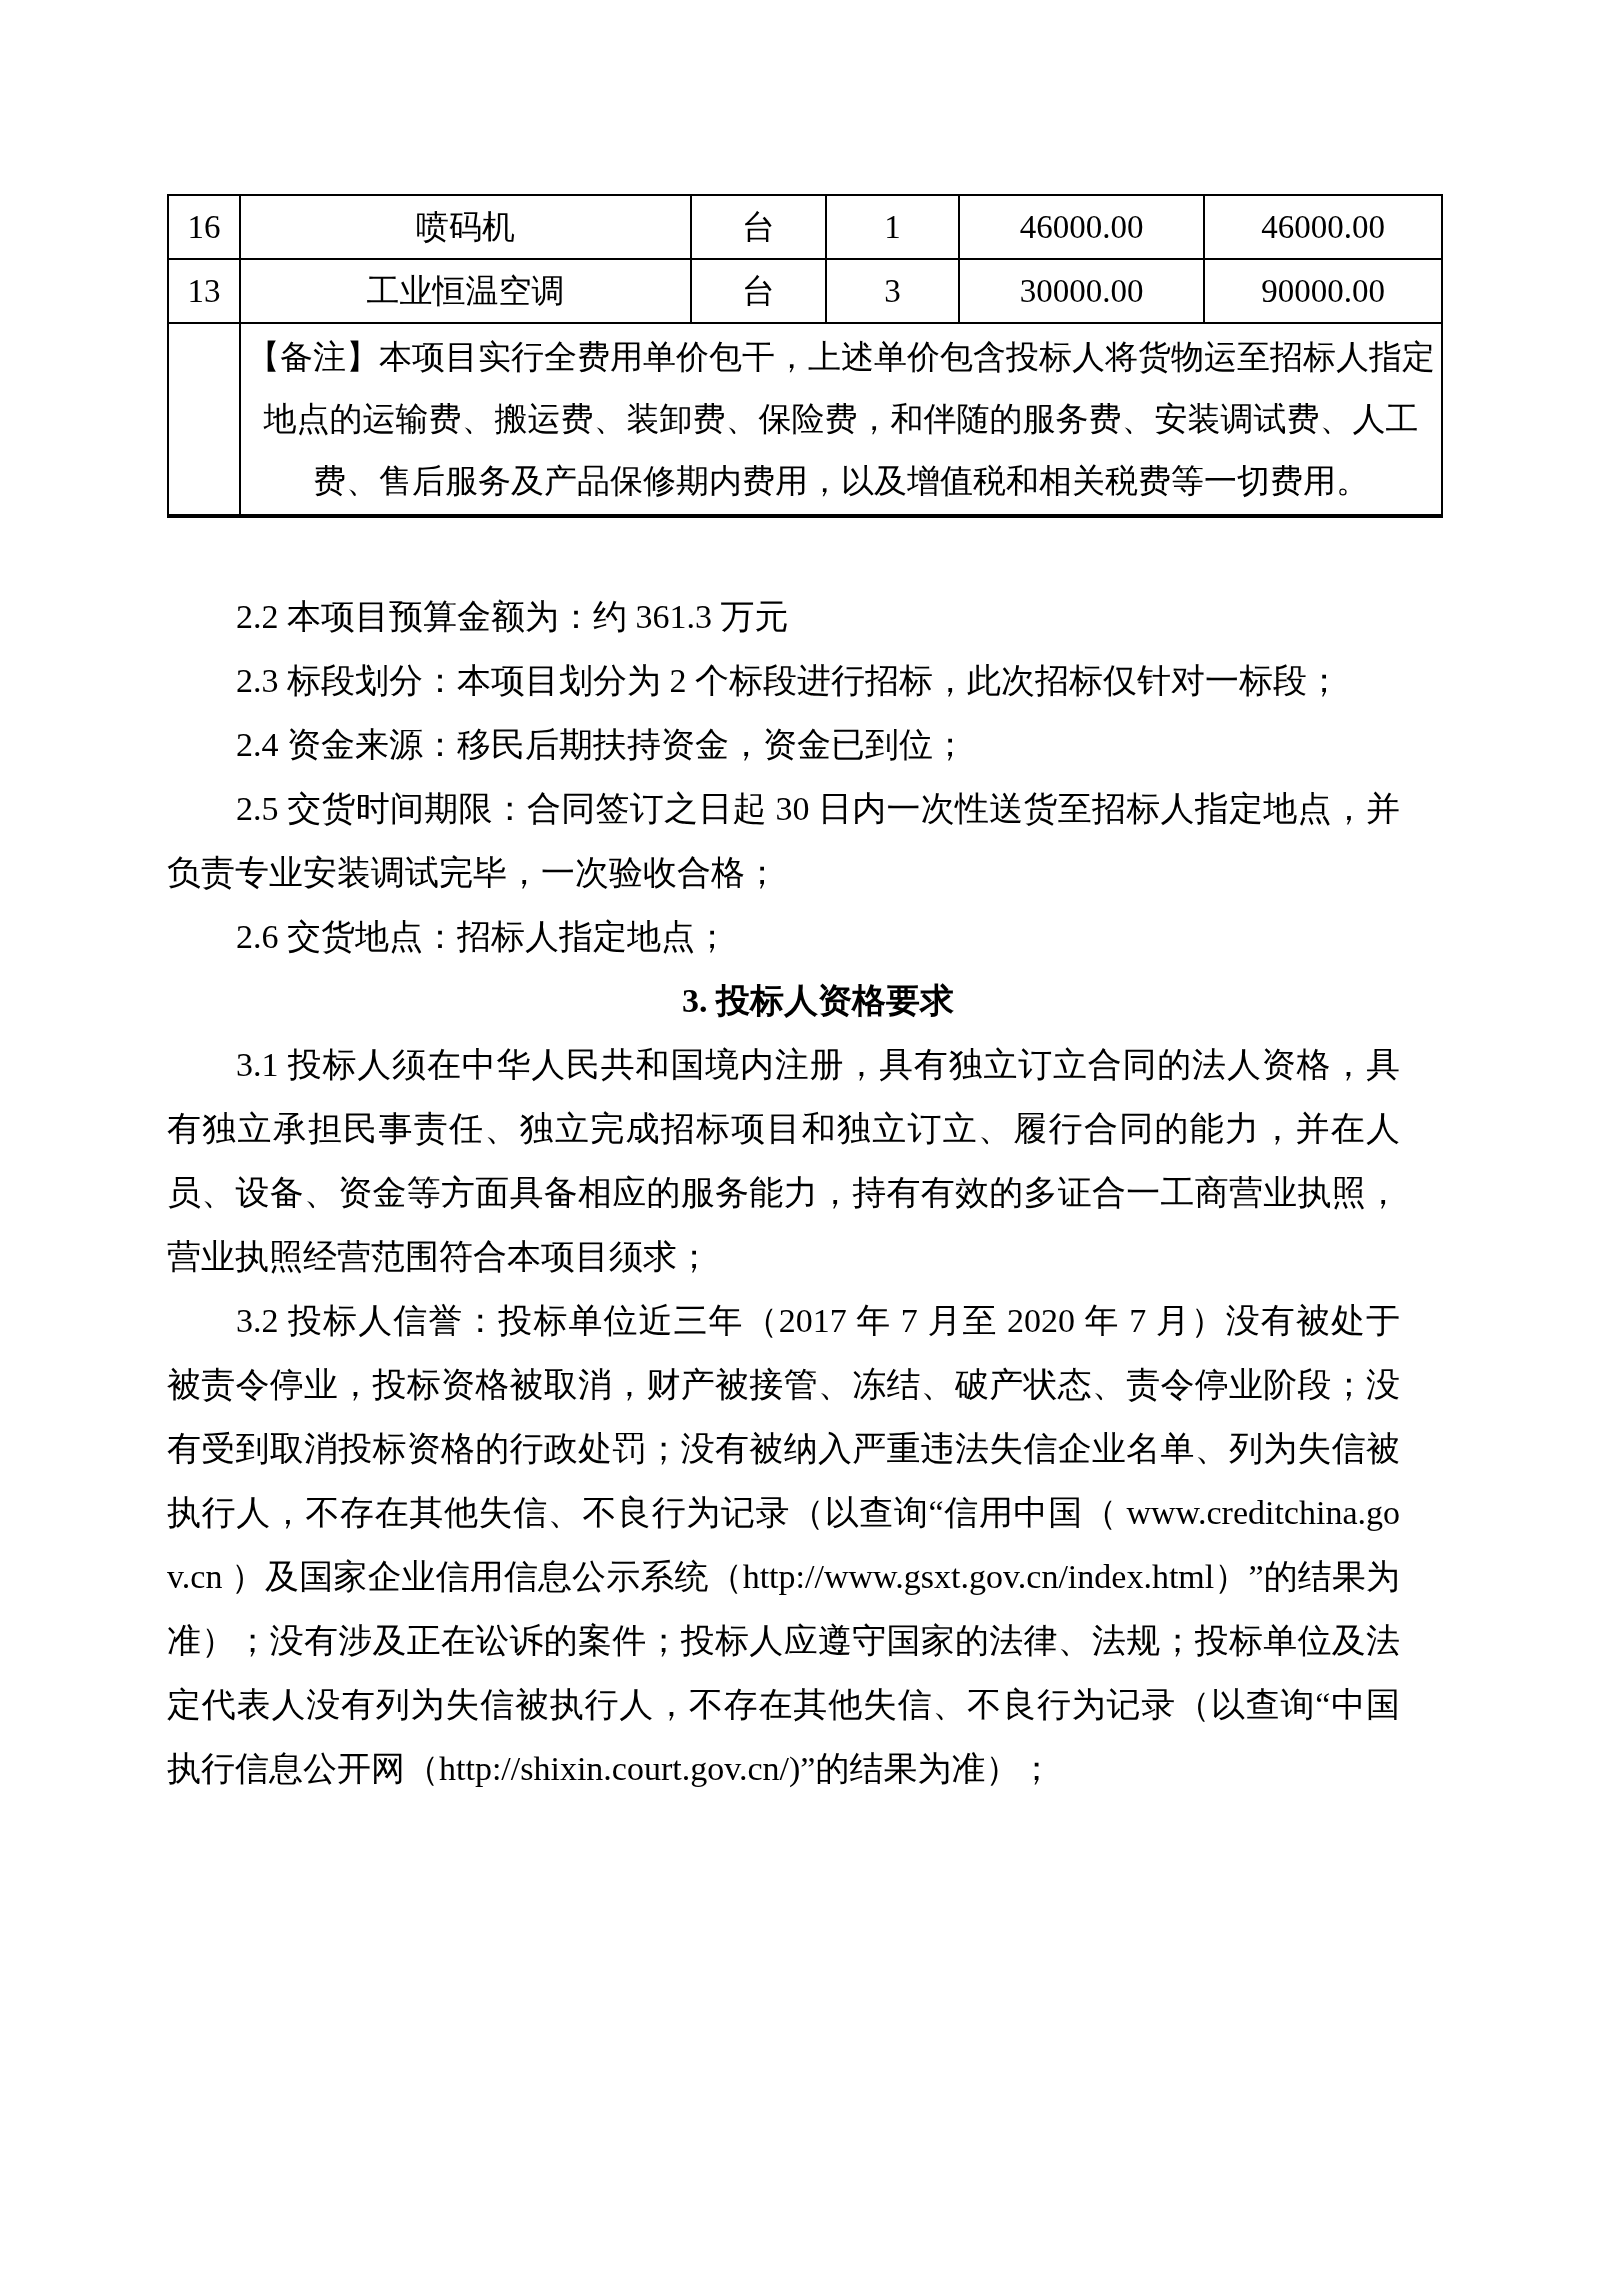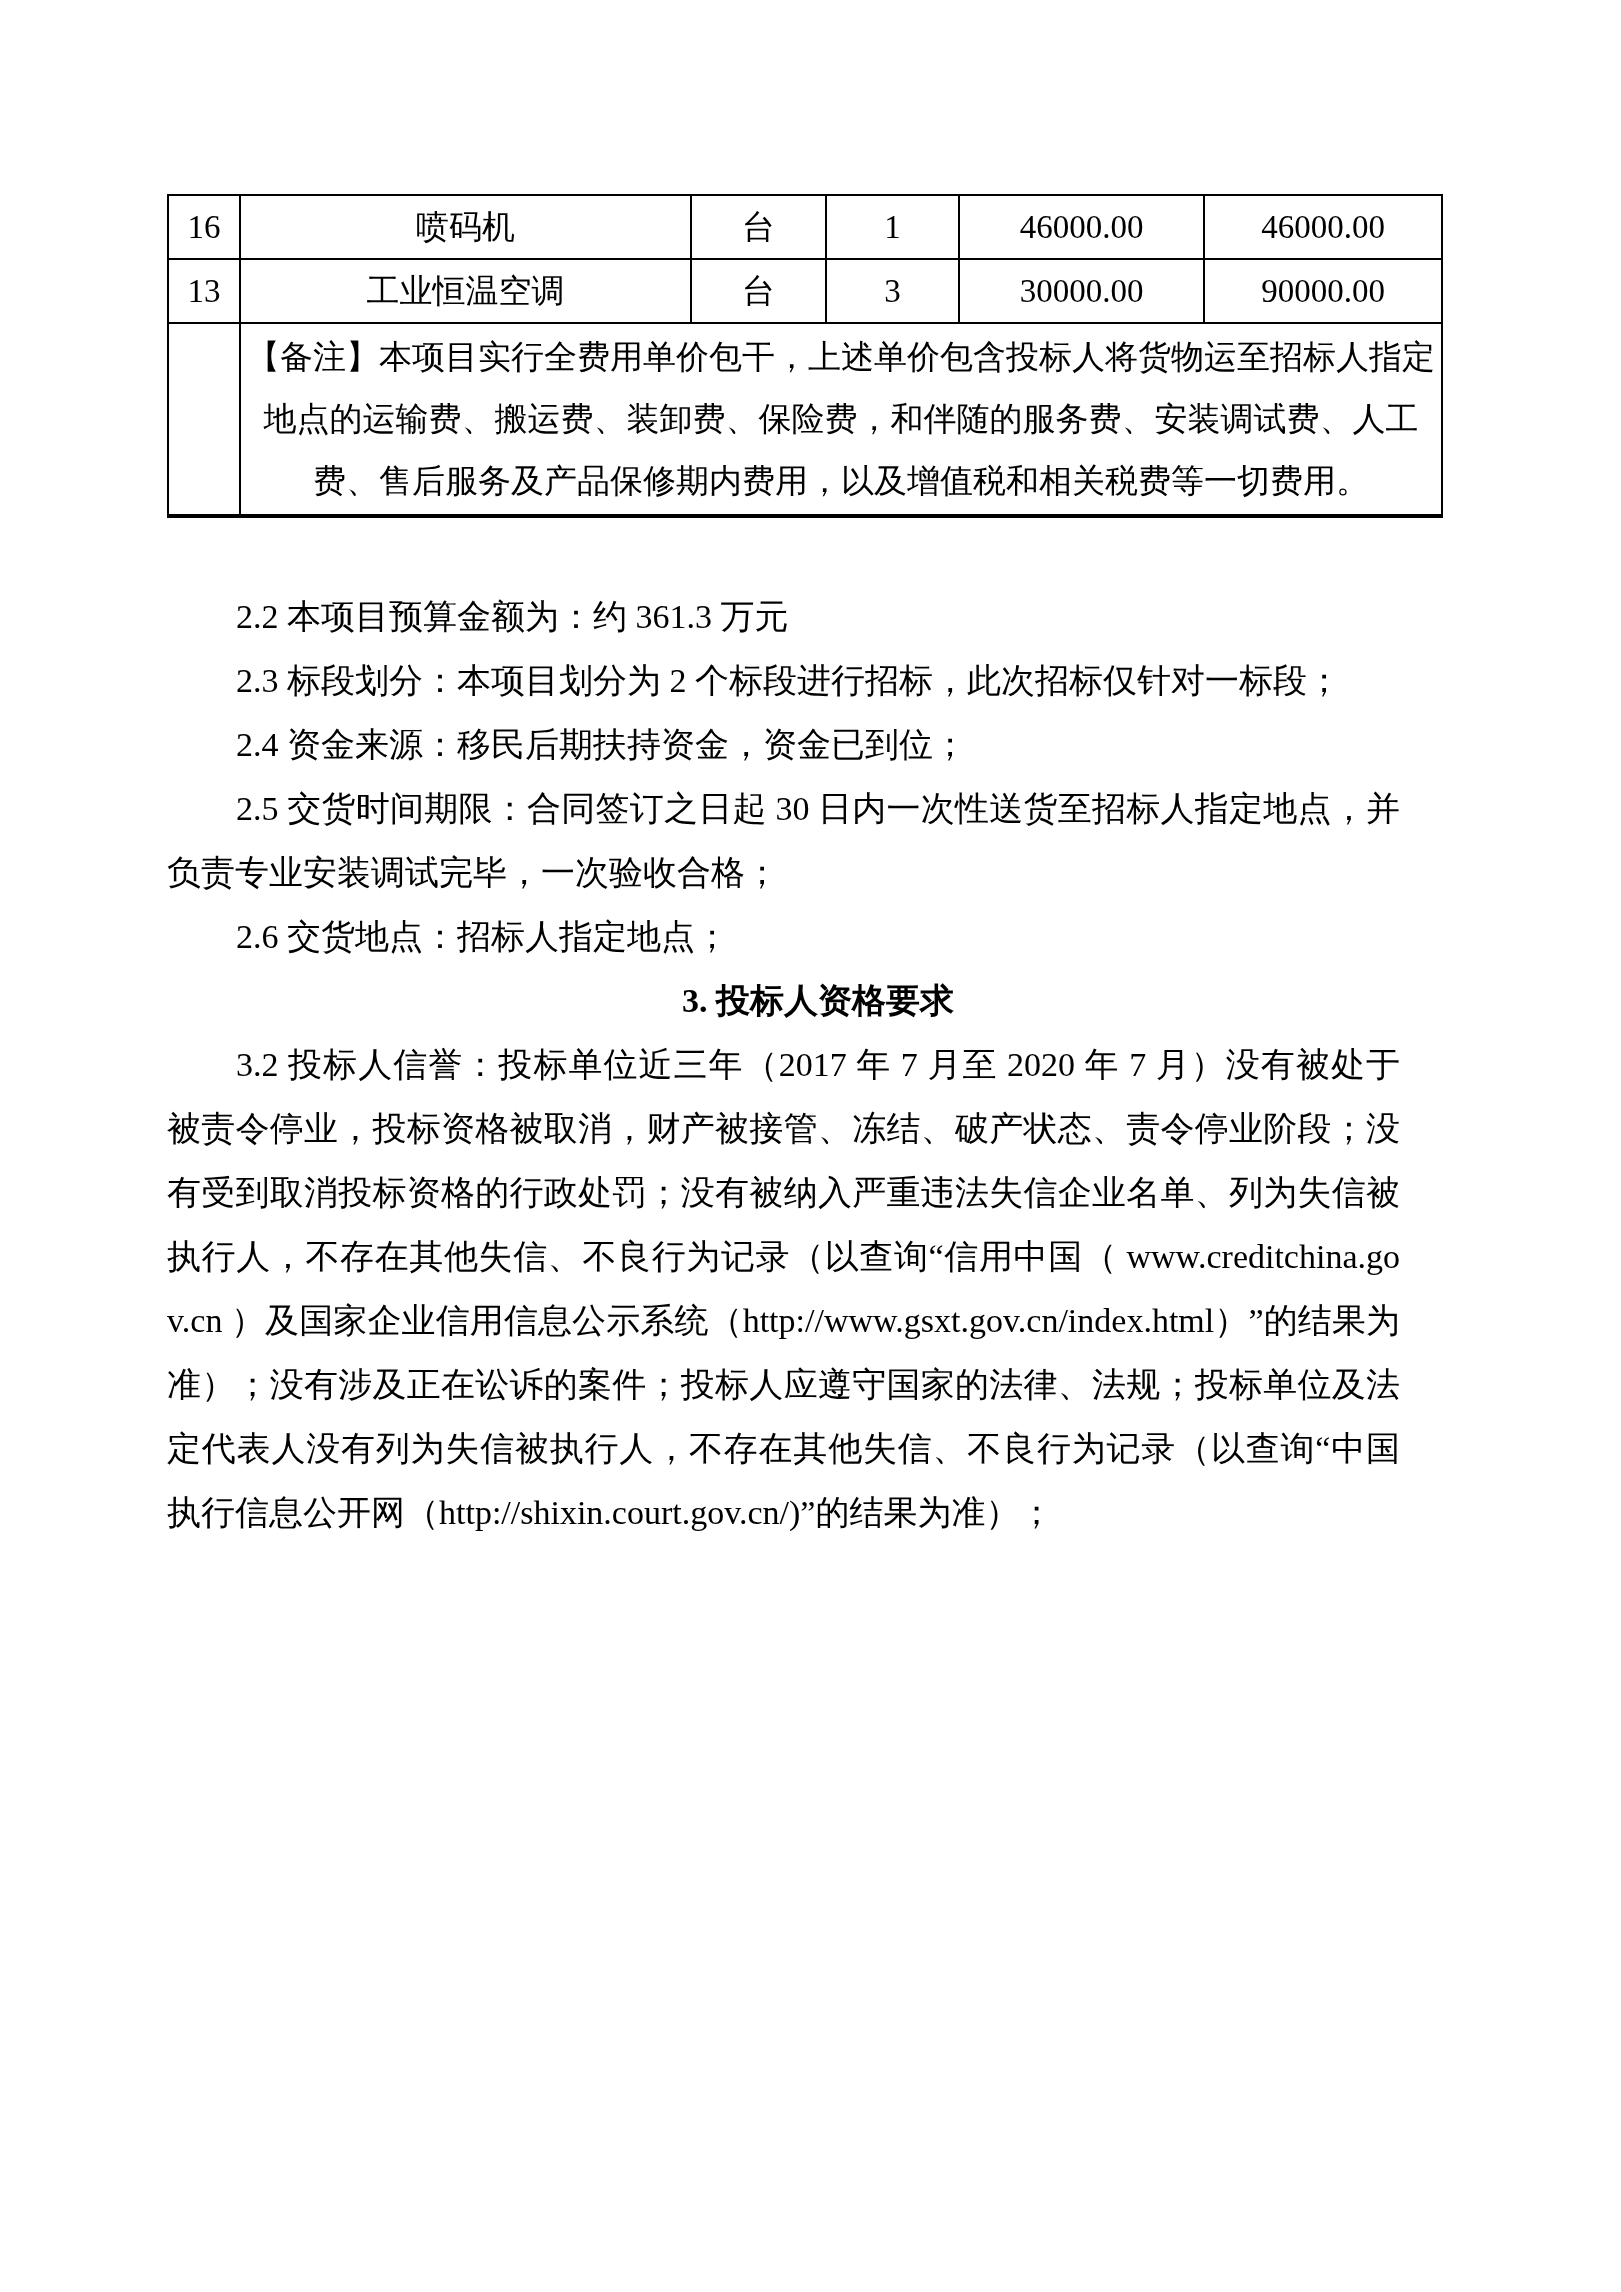--- a/index.html
+++ b/index.html
@@ -109,17 +109,18 @@
     </tbody>
   </table>
 
   <div class="doc-body">
     <p class="para">2.2 本项目预算金额为：约 361.3 万元</p>
     <p class="para">2.3 标段划分：本项目划分为 2 个标段进行招标，此次招标仅针对一标段；</p>
     <p class="para">2.4 资金来源：移民后期扶持资金，资金已到位；</p>
     <p class="para">2.5 交货时间期限：合同签订之日起 30 日内一次性送货至招标人指定地点，并负责专业安装调试完毕，一次验收合格；</p>
     <p class="para">2.6 交货地点：招标人指定地点；</p>
     <p class="para heading">3. 投标人资格要求</p>
+    <p class="para">3.1 投标人须在中华人民共和国境内注册，具有独立订立合同的法人资格，具有独立承担民事责任、独立完成招标项目和独立订立、履行合同的能力，并在人员、设备、资金等方面具备相应的服务能力，持有有效的多证合一工商营业执照，营业执照经营范围符合本项目须求；</p>
     <p class="para">3.2 投标人信誉：投标单位近三年（2017 年 7 月至 2020 年 7 月）没有被处于被责令停业，投标资格被取消，财产被接管、冻结、破产状态、责令停业阶段；没有受到取消投标资格的行政处罚；没有被纳入严重违法失信企业名单、列为失信被执行人，不存在其他失信、不良行为记录（以查询“信用中国（ www.creditchina.gov.cn ）及国家企业信用信息公示系统（http://www.gsxt.gov.cn/index.html）”的结果为准）；没有涉及正在讼诉的案件；投标人应遵守国家的法律、法规；投标单位及法定代表人没有列为失信被执行人，不存在其他失信、不良行为记录（以查询“中国执行信息公开网（http://shixin.court.gov.cn/)”的结果为准）；</p>
   </div>
 
 </div>
 
 
 </body></html>

